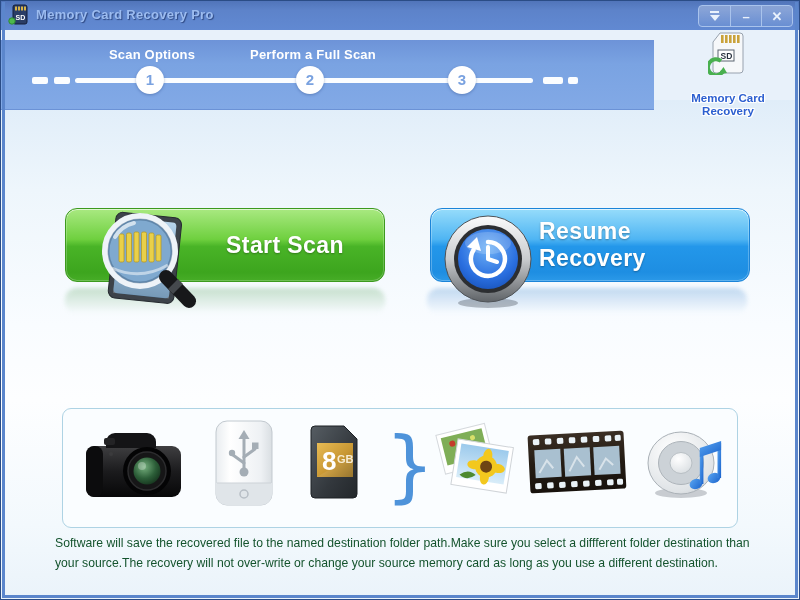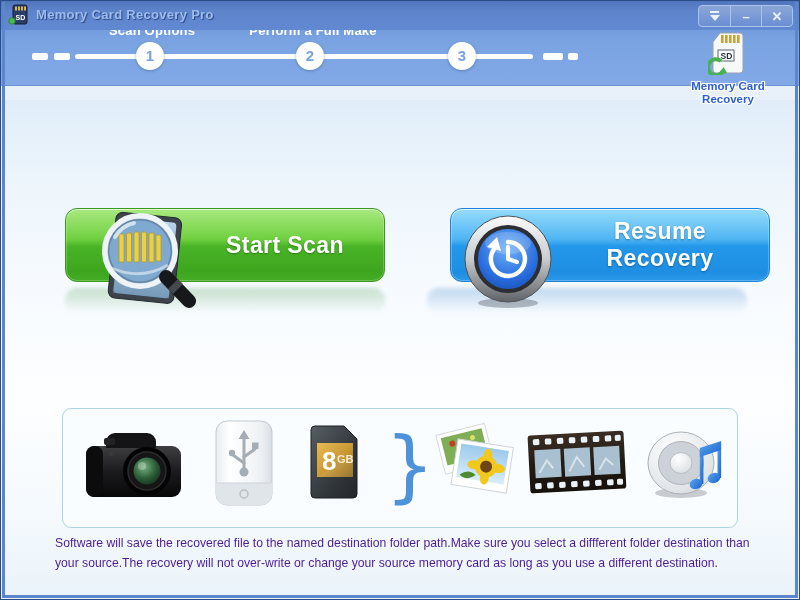--- a/index.html
+++ b/index.html
@@ -28,57 +28,56 @@
     background:linear-gradient(180deg, rgba(255,255,255,.30), rgba(255,255,255,.06));
     border:1px solid #a9c3ec; border-radius:4px; overflow:hidden;
   }
   .ctrl { width:31px; display:flex; flex-direction:column; align-items:center; justify-content:center;
           color:#eaf2fc; font-size:13px; font-weight:bold; cursor:pointer; }
   .ctrl + .ctrl { border-left:1px solid #a9c3ec; }
   .rollup-bar { width:9px; height:2px; background:#eaf2fc; margin-bottom:2px; }
   .rollup-tri { width:0; height:0; border-left:5px solid transparent; border-right:5px solid transparent; border-top:6px solid #eaf2fc; }
   
   .band {
-    position:absolute; left:0; top:16px; width:800px; height:70px; z-index:5;
+    position:absolute; left:0; top:40px; width:654px; height:70px; z-index:5;
     background:linear-gradient(180deg,#6d93d8 0%, #7aa3e2 35%, #82a9e6 100%);
     border-bottom:1px solid #6b92d6;
   }
   .step-label { position:absolute; top:7px; transform:translateX(-50%); white-space:nowrap;
     color:#ffffff; font-size:13px; font-weight:bold; letter-spacing:.2px; }
   .track { position:absolute; top:38px; left:75px; width:458px; height:5px; background:#fbfdff; border-radius:3px; }
   .dash  { position:absolute; top:37px; height:7px; background:#fbfdff; border-radius:2px; }
   .step-circle {
     position:absolute; top:26px; width:28px; height:28px; border-radius:50%;
     background:#ffffff; color:#7aa2e0; font-size:15px; font-weight:bold;
     line-height:28px; text-align:center; box-shadow:0 1px 3px rgba(25,55,115,.35);
   }
   
   .logo { position:absolute; left:660px; top:31px; width:136px; text-align:center; z-index:12; }
-  .logo-text { margin-top:1px; font-size:11.5px; line-height:13px; font-weight:bold; color:#2c5fd0;
+  .logo-text { margin-top:13px; font-size:11.5px; line-height:13px; font-weight:bold; color:#2c5fd0;
     text-shadow:-1px -1px 0 #fff, 1px -1px 0 #fff, -1px 1px 0 #fff, 1px 1px 0 #fff, 0 0 3px #fff; }
   
   .content {
     position:absolute; left:0; top:100px; width:800px; height:500px;
     background:linear-gradient(180deg,#e0edf9 0%, #eef6fc 18%, #f9fcff 45%, #fdfeff 60%, #f3f9fd 85%, #eaf3fa 100%);
   }
   
   .bigbtn {
     position:absolute; top:208px; width:320px; height:74px; border-radius:12px;
     cursor:pointer; z-index:8; overflow:visible;
   }
   .btn-green {
     left:65px; border:1px solid #3c9a1e;
     background:linear-gradient(180deg,#a9e981 0%, #6fd03f 42%, #49b427 52%, #3da51e 88%, #47ad27 100%);
     box-shadow:inset 0 1px 0 rgba(255,255,255,.55), inset 0 0 0 1px rgba(255,255,255,.22);
   }
   .btn-blue {
-    left:450px; border:1px solid #1b84d8;
+    left:430px; border:1px solid #1b84d8;
     background:linear-gradient(180deg,#96dcfb 0%, #4fb5f3 42%, #2397ea 52%, #1e8ee2 88%, #2b99e8 100%);
     box-shadow:inset 0 1px 0 rgba(255,255,255,.6), inset 0 0 0 1px rgba(255,255,255,.25);
-    text-align:center;
   }
   .bigbtn .label {
     position:absolute; top:0; bottom:0; display:flex; align-items:center; justify-content:center;
     color:#ffffff; font-size:23px; font-weight:bold; letter-spacing:.4px;
     text-shadow:0 1px 2px rgba(0,0,0,.30);
   }
   .btn-green .label { left:132px; right:12px; }
   .btn-blue  .label { left:108px; right:8px;  }
   .btn-icon { position:absolute; }
   .icon-start  { left:20px; top:-2px; }
@@ -90,21 +89,21 @@
   .panel {
     position:absolute; left:62px; top:408px; width:676px; height:120px;
     background:#fafdff; border:1px solid #aed3e4; border-radius:9px; z-index:6;
   }
   .picon { position:absolute; }
   .brace { position:absolute; left:322px; top:8px; width:40px; height:100px; line-height:98px;
     font-family:"DejaVu Sans", sans-serif; font-size:78px; color:#4e93da; font-weight:normal; }
   
   .footer {
     position:absolute; left:55px; top:534px; width:697px; z-index:6;
-    color:#4c1d95; font-size:12.2px; line-height:19.5px;
+    color:#14532d; font-size:12.2px; line-height:19.5px;
   }
 </style>
 </head>
 <body>
 
 <div class="window">
 
   <div class="titlebar">
     <svg class="app-icon" width="24" height="22" viewBox="0 0 24 22">
       <rect x="6" y="1" width="14" height="19" rx="2" fill="#2a3d66" stroke="#141f3a"></rect>
@@ -127,21 +126,21 @@
         <span>–</span>
       </div>
       <div class="ctrl">
         <span>✕</span>
       </div>
     </div>
   </div>
 
   <div class="band">
     <span class="step-label" style="left:152px">Scan Options</span>
-    <span class="step-label" style="left:313px">Perform a Full Make</span>
+    <span class="step-label" style="left:313px">Perform a Full Scan</span>
     <i class="dash" style="left:32px;width:16px"></i>
     <i class="dash" style="left:54px;width:16px"></i>
     <i class="track"></i>
     <i class="dash" style="left:543px;width:20px"></i>
     <i class="dash" style="left:568px;width:10px"></i>
     <span class="step-circle" style="left:136px">1</span>
     <span class="step-circle" style="left:296px">2</span>
     <span class="step-circle" style="left:448px">3</span>
   </div>
 

